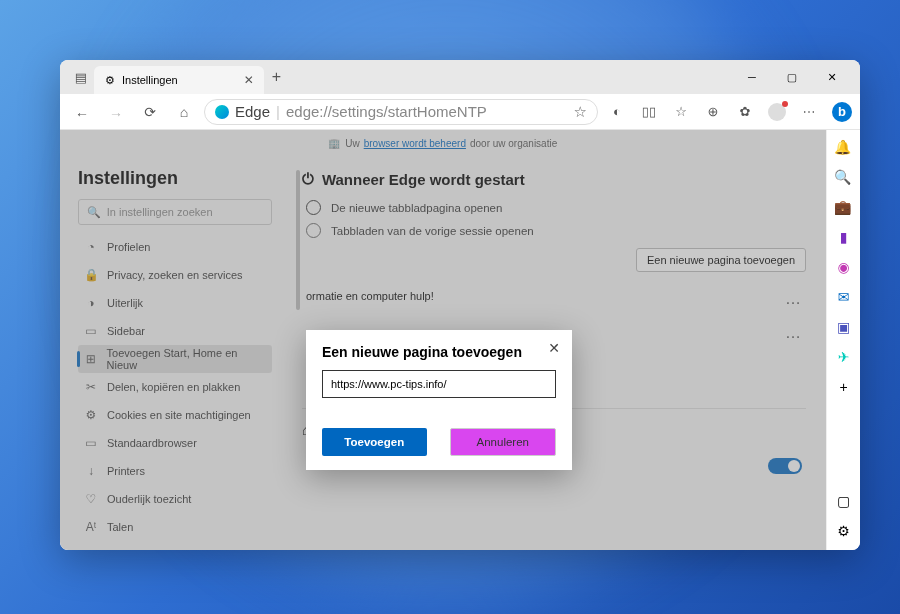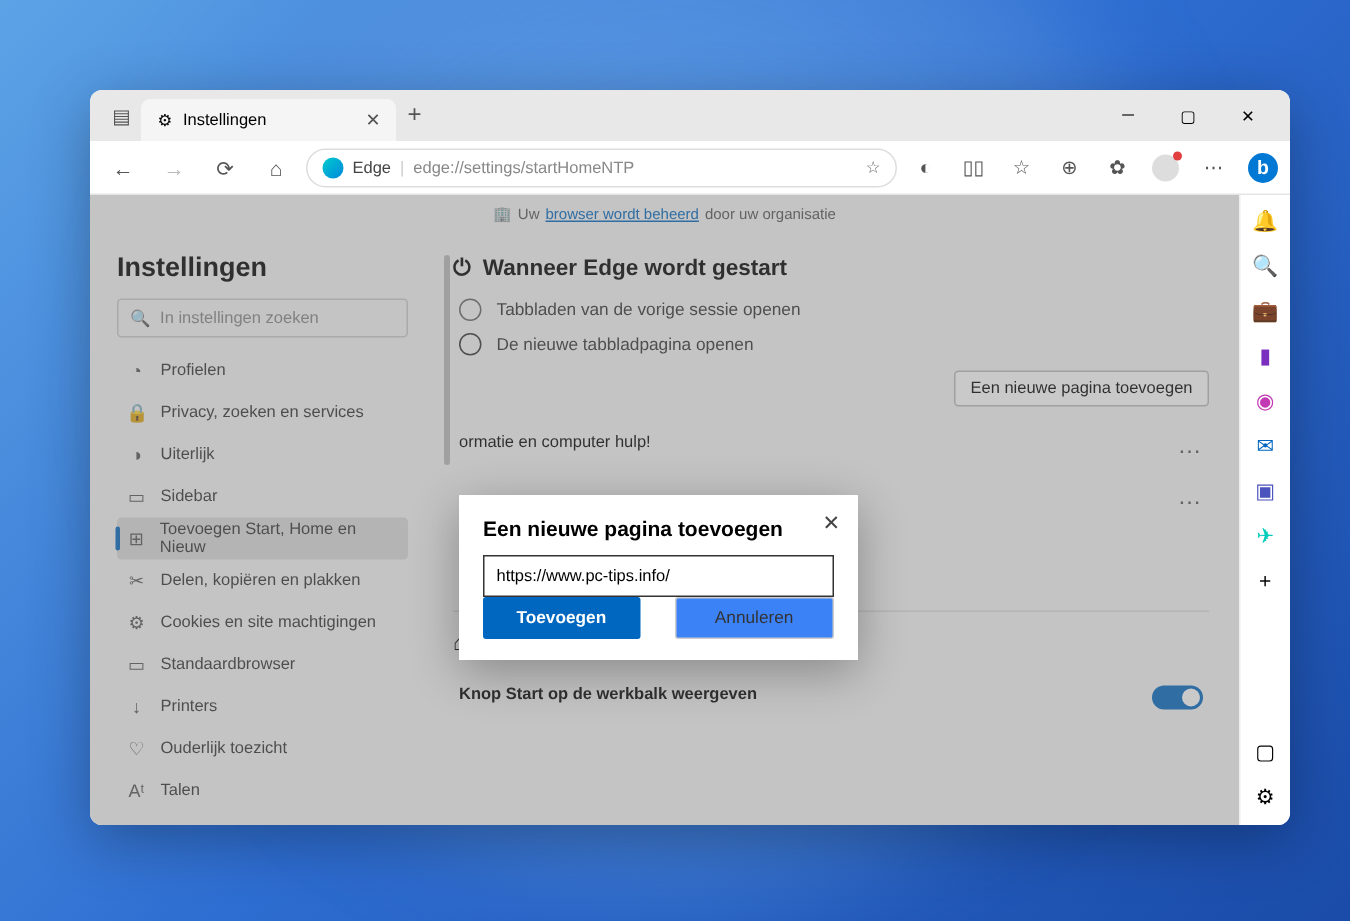--- a/index.html
+++ b/index.html
@@ -8,21 +8,21 @@
 .browser{position:absolute;top:60px;left:60px;width:800px;height:490px;background:#fff;border-radius:8px;box-shadow:0 10px 40px rgba(0,0,0,0.3);overflow:hidden;display:flex;flex-direction:column}
 .titlebar{height:34px;background:#e8e8e8;display:flex;align-items:center;padding:0 8px}
 .tab{background:#f5f5f5;height:28px;border-radius:6px 6px 0 0;display:flex;align-items:center;padding:0 10px;font-size:11px;gap:6px;margin-top:6px}
 .tab-icon{width:12px;height:12px;display:flex;align-items:center;justify-content:center;font-size:11px}
 .tab-close{margin-left:60px;font-size:12px;cursor:pointer;color:#555}
 .newtab{margin-left:8px;font-size:16px;color:#555;cursor:pointer}
 .wincontrols{margin-left:auto;display:flex;gap:0}
 .wincontrols span{width:40px;height:34px;display:flex;align-items:center;justify-content:center;font-size:11px;cursor:pointer}
 .addrbar{height:36px;display:flex;align-items:center;padding:0 8px;gap:6px;background:#fff;border-bottom:1px solid #e5e5e5}
 .navbtn{width:28px;height:28px;display:flex;align-items:center;justify-content:center;color:#555;cursor:pointer;border-radius:4px;font-size:14px}
-.url{flex:1;height:26px;border:1px solid #ddd;border-radius:13px;display:flex;align-items:center;padding:0 10px;font-size:11px;color:#666;gap:6px}
+.url{flex:1;height:26px;border:1px solid #ddd;border-radius:13px;display:flex;align-items:center;padding:0 10px;font-size:15px;color:#666;gap:6px}
 .urltxt{color:#888}
 .tbicon{width:26px;height:26px;display:flex;align-items:center;justify-content:center;font-size:13px;color:#555;cursor:pointer;border-radius:4px}
 .bing{width:20px;height:20px;background:#0078d4;border-radius:50%;color:#fff;font-weight:bold;font-size:13px;display:flex;align-items:center;justify-content:center;margin-left:4px}
 .content{flex:1;display:flex;position:relative;overflow:hidden}
 .rsb{width:34px;background:#fff;border-left:1px solid #eee;display:flex;flex-direction:column;align-items:center;padding-top:6px;gap:8px}
 .rsb span{width:22px;height:22px;display:flex;align-items:center;justify-content:center;font-size:14px;cursor:pointer}
 .main{flex:1;display:flex;flex-direction:column;background:#f7f7f7;position:relative}
 .banner{height:26px;display:flex;align-items:center;justify-content:center;font-size:10px;color:#555;gap:4px}
 .banner a{color:#0067c0;text-decoration:underline}
 .settings{flex:1;display:flex;overflow:hidden}
@@ -47,25 +47,25 @@
 .listrow .more{font-size:16px;color:#555;cursor:pointer;letter-spacing:1px}
 .desc{font-size:11px;font-weight:600;max-width:240px}
 .home{border-top:1px solid #ddd;padding-top:12px}
 .toggle{width:34px;height:16px;background:#0067c0;border-radius:8px;position:relative}
 .toggle::after{content:"";position:absolute;right:2px;top:2px;width:12px;height:12px;background:#fff;border-radius:50%}
 .overlay{position:absolute;inset:0;background:rgba(120,120,120,0.4);z-index:5}
 .dialog{position:absolute;top:200px;left:246px;width:266px;background:#fff;box-shadow:0 8px 30px rgba(0,0,0,0.3);z-index:10;padding:14px 16px}
 .dlgclose{position:absolute;top:10px;right:12px;font-size:14px;cursor:pointer;color:#444}
 .dlgtitle{font-size:14px;font-weight:600;margin-bottom:10px}
 .dlglabel{font-size:10px;color:#666;margin-bottom:4px}
-.dlginput{width:100%;height:28px;border:1px solid #333;padding:0 8px;font-size:11px;margin-bottom:0}
+.dlginput{width:100%;height:28px;border:1px solid #333;padding:0 8px;font-size:11px;margin-bottom:30px}
 .dlgbtns{display:flex;gap:23px}
 .dlgbtns button{flex:1;height:28px;font-size:11.5px;border-radius:2px;cursor:pointer}
 .btn-primary{background:#0067c0;color:#fff;border:none;font-weight:600}
-.btn-sec{background:#3b82f6;border:1px solid #ccc;color:#333}
+.btn-sec{background:#d946ef;border:1px solid #ccc;color:#333}
 .avatar{width:18px;height:18px;border-radius:50%;background:#ddd;position:relative}
 .avatar::after{content:"";position:absolute;top:-2px;right:-2px;width:6px;height:6px;background:#e04040;border-radius:50%}
 </style>
 </head>
 <body>
 
 <div class="wave"></div>
 
 <div class="browser">
 
@@ -179,26 +179,26 @@
         </div>
         <div class="scrollbar"></div>
 
         <div class="rightpane">
           <div class="section">
             <div class="sechdr">
               <span>⏻</span>
               <span>Wanneer Edge wordt gestart</span>
             </div>
             <div class="radio">
+              <span class="rcircle sel"></span>
+              <span>De nieuwe tabbladpagina openen</span>
+            </div>
+            <div class="radio">
               <span class="rcircle"></span>
               <span>Tabbladen van de vorige sessie openen</span>
-            </div>
-            <div class="radio">
-              <span class="rcircle sel"></span>
-              <span>De nieuwe tabbladpagina openen</span>
             </div>
             <div class="actionrow">
               <button class="btn-outline">Een nieuwe pagina toevoegen</button>
             </div>
             <div class="listrow">
               <span>ormatie en computer hulp!</span>
               <span class="more">…</span>
             </div>
             <div class="listrow">
               <span></span>

